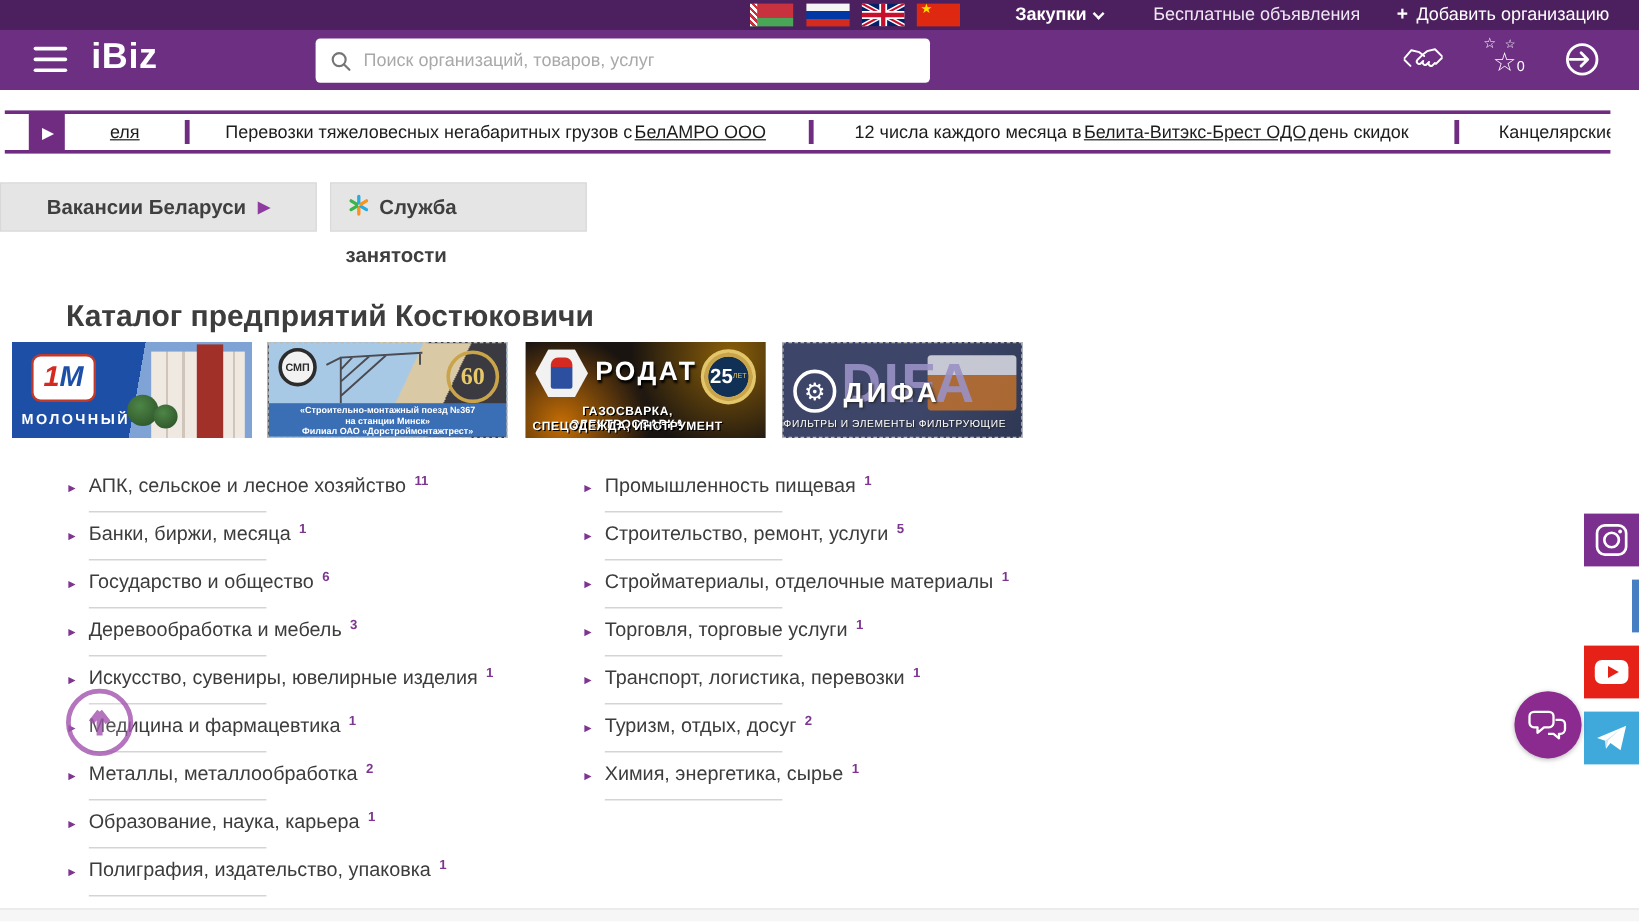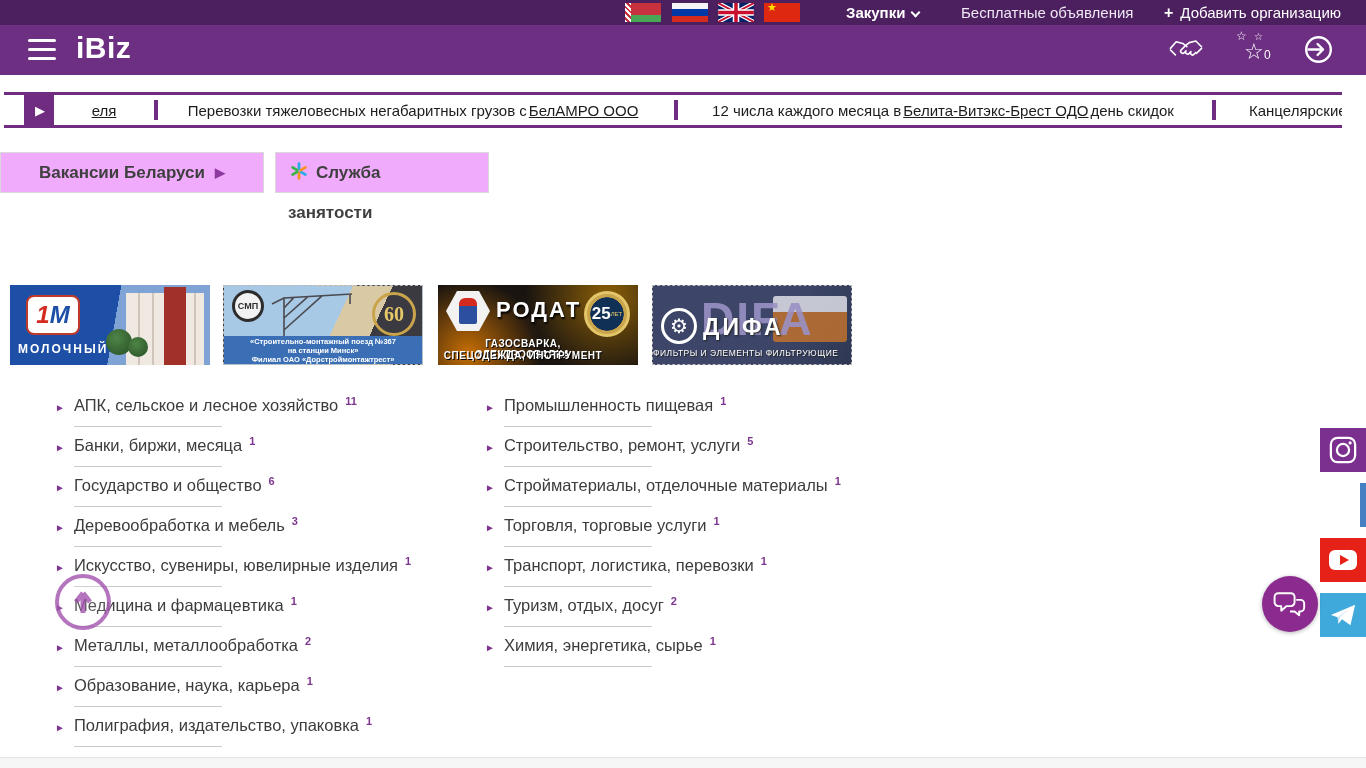--- a/index.html
+++ b/index.html
@@ -59,21 +59,21 @@
     font-size:15px; color:#1c1c1c; }
   .ticker-item + .ticker-item::before { content:""; position:absolute; left:0; top:5px; width:4px; height:20px; background:#702c80; }
   .ticker-item:nth-child(1) { width:100px; }
   .ticker-item:nth-child(2) { width:520px; }
   .ticker-item:nth-child(3) { width:538px; }
   .ticker-item:nth-child(4) { flex:1; justify-content:flex-start; padding-left:36px; }
   .ticker-item .tlink { text-decoration:underline; color:#1c1c1c; }
   .ticker-item span { margin:0 1px; }
 
   
-  .qbox { position:absolute; top:152px; height:41px; background:#f0abfc; border:1px solid #d9d9d9;
+  .qbox { position:absolute; top:152px; height:41px; background:#e5e5e5; border:1px solid #d9d9d9;
     font-size:17px; color:#3f3f3f; font-weight:600; }
   #qbox-vac { left:0; width:264px; display:flex; align-items:center; justify-content:center; gap:10px; }
   #qbox-vac .arr { color:#8e3ba0; font-size:13px; }
   #qbox-emp { left:275px; width:214px; padding:0 12px; overflow:visible; line-height:40px; }
   #qbox-emp .wrapzone { width:150px; }
   #qbox-emp svg { vertical-align:-4px; margin-right:6px; }
 
   
   #page-title { left:55px; top:250px; font-size:25px; font-weight:700; color:#3d3d3d; }
 
@@ -195,20 +195,27 @@
     </div>
   </div>
 
   <div id="header" class="abs">
     <div id="hamburger" class="abs clickable">
       <div></div>
         <div></div>
         <div></div>
     </div>
     <div id="logo" class="abs clickable">iBiz</div>
+    <div id="searchbox" class="abs">
+      <svg width="18" height="18" viewBox="0 0 20 20">
+        <circle cx="8.5" cy="8.5" r="6" fill="none" stroke="#757575" stroke-width="2"></circle>
+        <line x1="13" y1="13" x2="18" y2="18" stroke="#757575" stroke-width="2" stroke-linecap="round"></line>
+      </svg>
+      <input id="search-input" type="text" placeholder="Поиск организаций, товаров, услуг" style="">
+    </div>
     <div id="handshake" class="abs clickable">
       <svg width="36" height="30" viewBox="0 0 44 34" fill="none" stroke="#fff" stroke-width="2" stroke-linecap="round" stroke-linejoin="round">
         <path d="M3 15 L10 7 L18 9 L23 13"></path>
         <path d="M41 13 L34 6 L26 8 L21 12 L16 17 a2.5 2.5 0 0 0 4 3 l2 -2 a2.5 2.5 0 0 0 4 3 l2 -2 a2.5 2.5 0 0 0 4 3 l2 -2"></path>
         <path d="M3 17 L9 23 M41 15 L35 21"></path>
       </svg>
     </div>
     <div id="stars" class="abs clickable">
       <span class="s1">☆</span>
       <span class="s2">☆</span>
@@ -264,20 +271,21 @@
         <path d="M12 4 L12 10" stroke="#29abe2"></path>
         <path d="M12 20 L12 14" stroke="#f7931e"></path>
         <path d="M5 8 L10 11" stroke="#39b54a"></path>
         <path d="M19 16 L14 13" stroke="#29abe2"></path>
         <path d="M5 16 L10 13" stroke="#39b54a"></path>
         <path d="M19 8 L14 11" stroke="#f7931e"></path>
       </svg><span>Служба занятости</span>
     </div>
   </div>
 
+  <h1 id="page-title" class="abs">Каталог предприятий Костюковичи</h1>
 
   <div id="banner-1m" class="banner clickable">
     <div class="bldg"></div>
     <div class="tower"></div>
     <div class="tree t1"></div>
     <div class="tree t2"></div>
     <div class="logo1m">
       <span class="l1">1</span>
         <span class="l2">М</span>
     </div>

